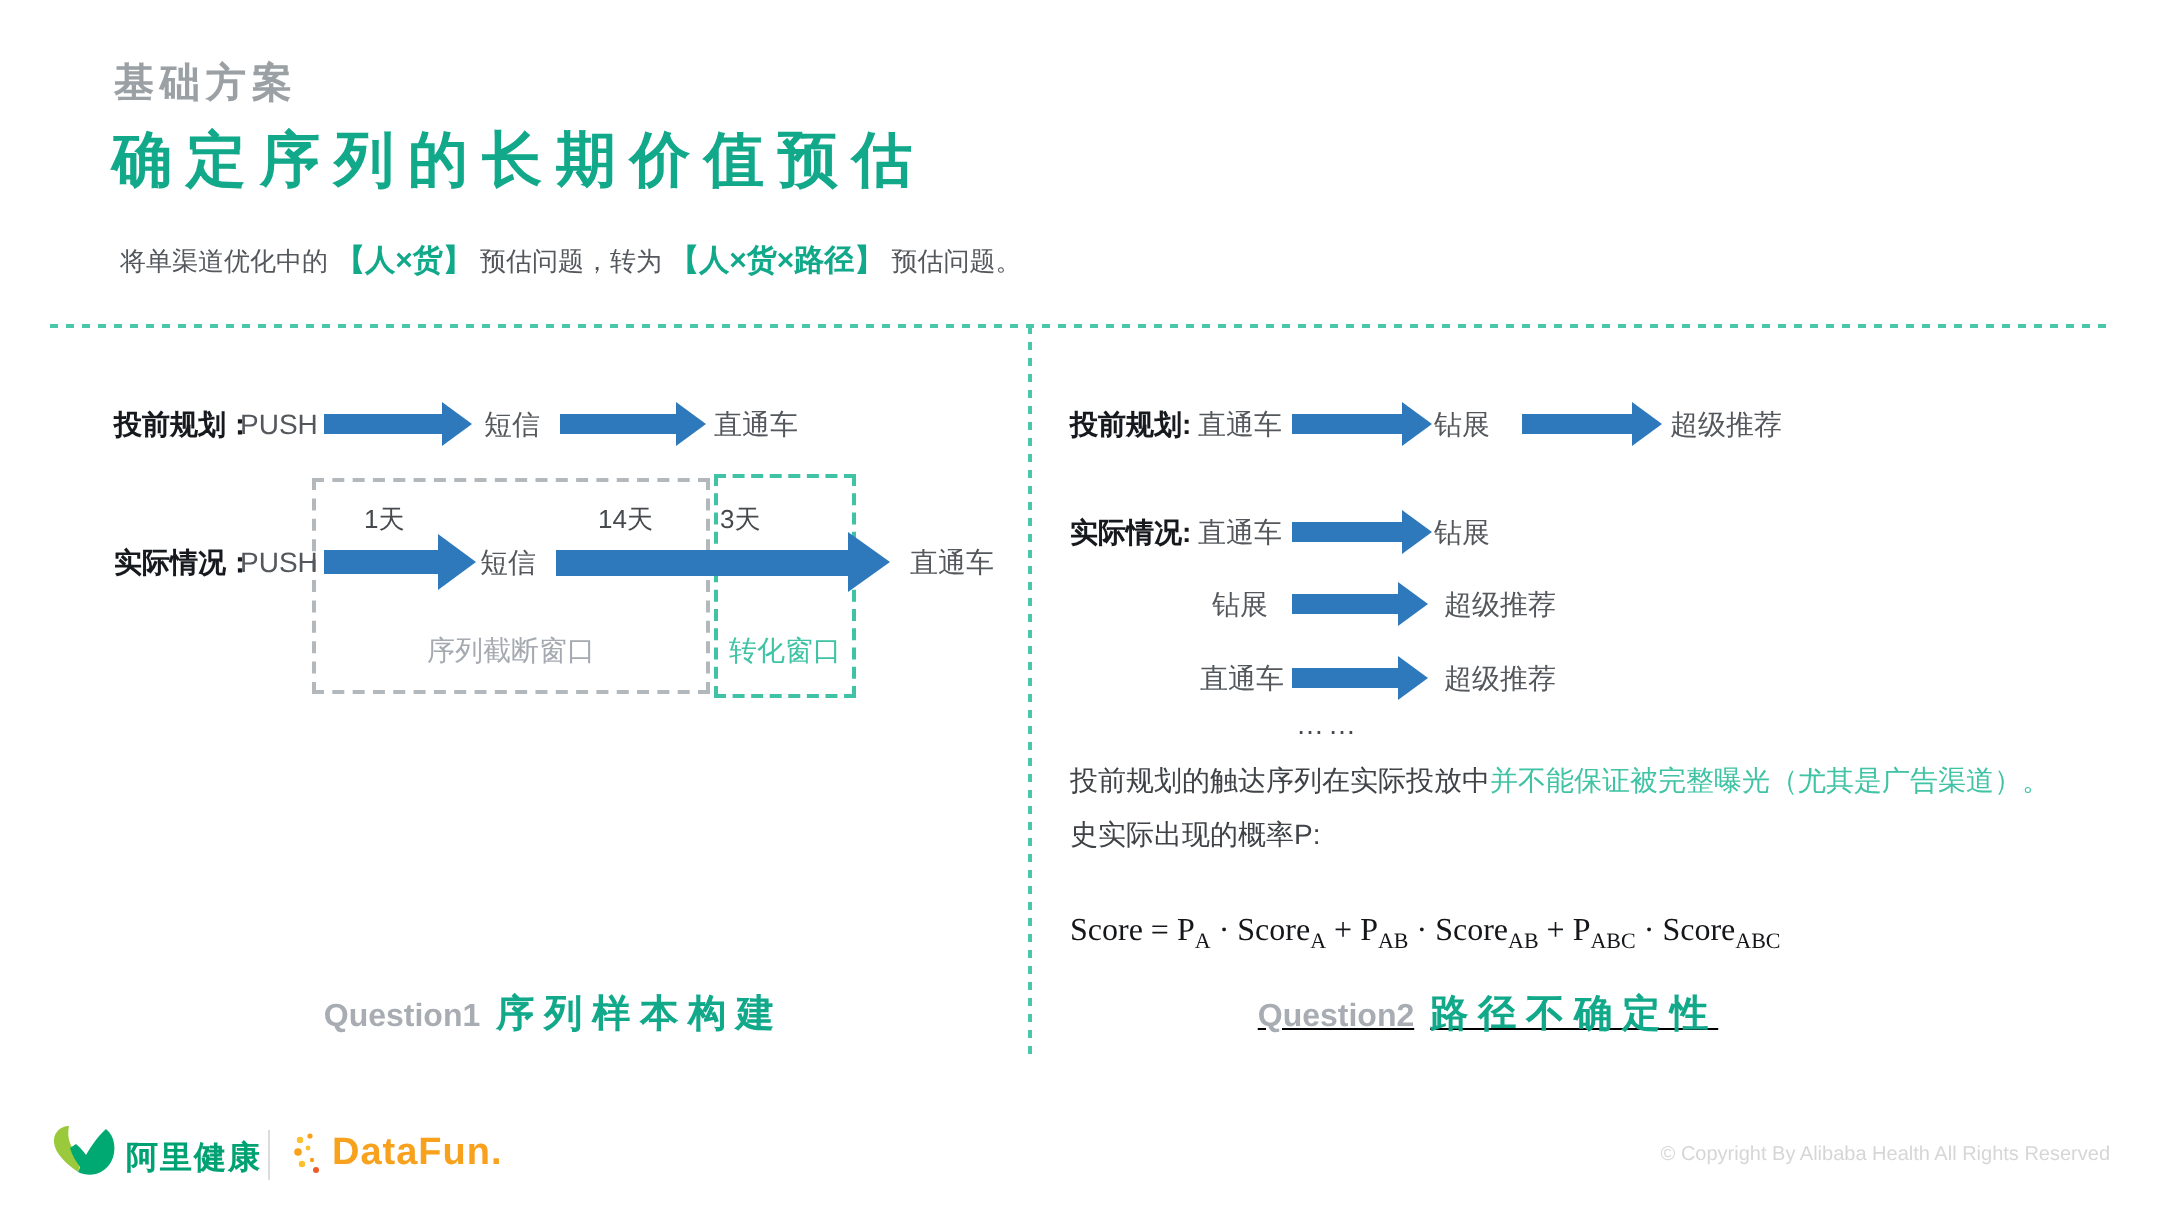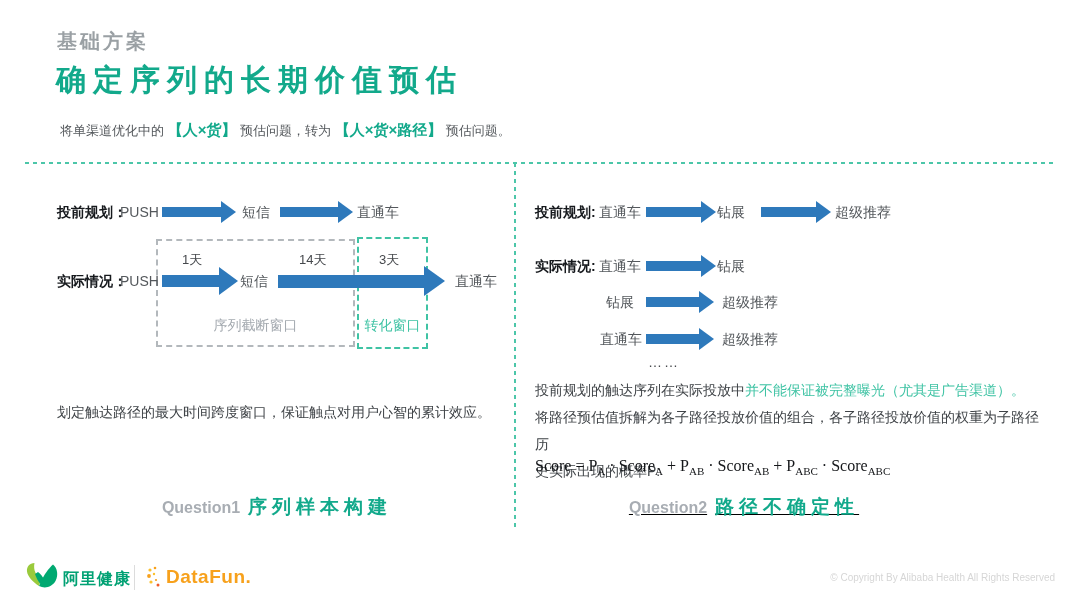--- a/index.html
+++ b/index.html
@@ -97,37 +97,36 @@
   </div>
 <div class="abs node" style="left:357px; top:204px;">直通车</div>
 
 <div class="abs box-gray"></div>
 <div class="abs box-teal"></div>
 <div class="abs win-label win-gray">序列截断窗口</div>
 <div class="abs win-label win-teal">转化窗口</div>
 
 <div class="abs daylbl" style="left:182px; top:251px;">1天</div>
 <div class="abs daylbl" style="left:299px; top:251px;">14天</div>
-<div class="abs daylbl" style="left:379px; top:251px;">3天</div>
+<div class="abs daylbl" style="left:360px; top:251px;">3天</div>
 
 <div class="abs lbl" style="left:57px; top:273px;">实际情况：</div>
 <div class="abs node" style="left:120px; top:273px;">PUSH</div>
 <div class="arrow arrow-lg" style="left:162px; top:267px; width:76px;">
     <span class="body"></span>
     <span class="head"></span>
   </div>
 <div class="abs node" style="left:240px; top:273px;">短信</div>
 <div class="arrow arrow-xl" style="left:278px; top:266px; width:167px;">
     <span class="body"></span>
     <span class="head"></span>
   </div>
 <div class="abs node" style="left:455px; top:273px;">直通车</div>
 
 <div class="abs para para-l">
-  <div>划定触达路径的最大时间跨度窗口，保证触点对用户心智的累计效应。</div>
 </div>
 <div class="abs q-line q-left">
   <span class="q-label">Question1</span><span class="q-title">序列样本构建</span>
 </div>
 
 <div class="abs lbl" style="left:535px; top:204px;">投前规划:</div>
 <div class="abs node" style="left:599px; top:204px;">直通车</div>
 <div class="arrow" style="left:646px; top:201px; width:70px;">
     <span class="body"></span>
     <span class="head"></span>
@@ -160,21 +159,20 @@
     <span class="head"></span>
   </div>
 <div class="abs node" style="left:722px; top:331px;">超级推荐</div>
 
 <div class="abs ellipsis" style="left:648px; top:354px;">……</div>
 
 <div class="abs para para-r">
   <div>
     <span>投前规划的触达序列在实际投放中</span><span class="hl">并不能保证被完整曝光（尤其是广告渠道）。</span>
   </div>
-  <div>将路径预估值拆解为各子路径投放价值的组合，各子路径投放价值的权重为子路径历</div>
   <div>史实际出现的概率P:</div>
 </div>
 
 <div class="abs formula">
   <span>Score =  </span><span>P</span><sub>A</sub><span> · </span><span>Score</span><sub>A</sub><span> + </span><span>P</span><sub>AB</sub><span> · </span><span>Score</span><sub>AB</sub><span> + </span><span>P</span><sub>ABC</sub><span> · </span><span>Score</span><sub>ABC</sub>
 </div>
 
 <div class="abs q-line q-right">
   <span class="q-label">Question2</span><span class="q-title">路径不确定性</span>
 </div>

